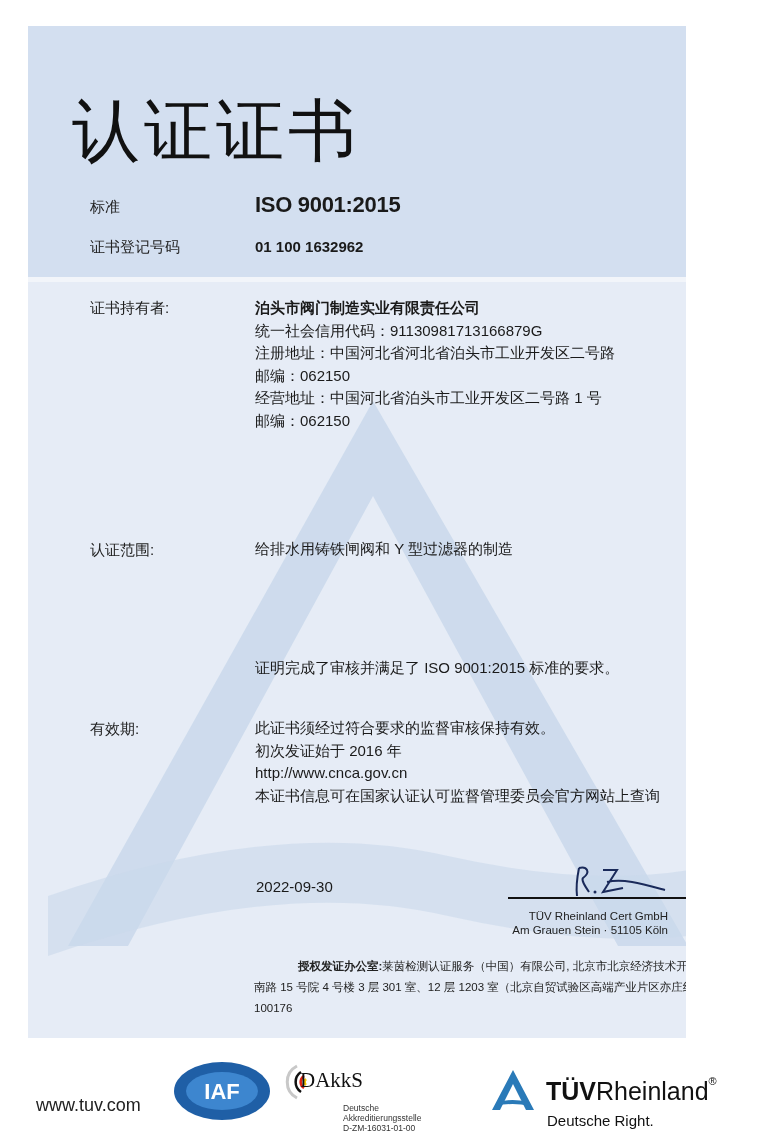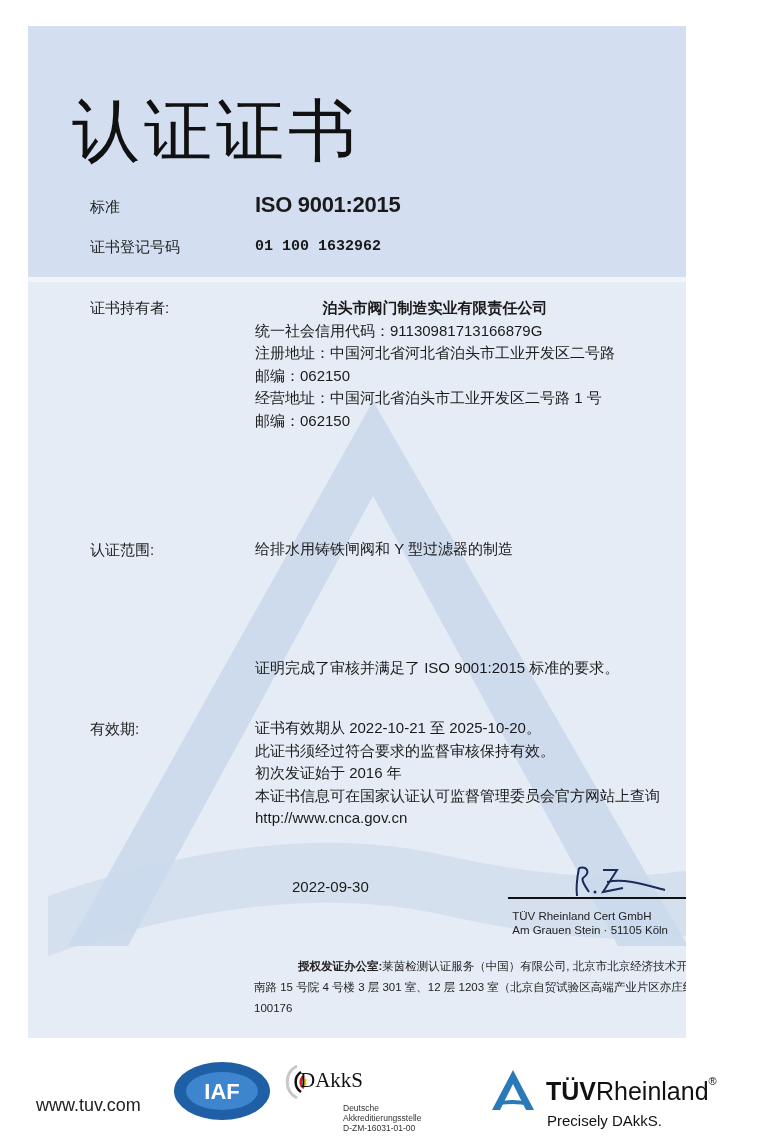--- a/index.html
+++ b/index.html
@@ -8,26 +8,26 @@
     font-family:"Liberation Sans","DejaVu Sans",sans-serif; color:#1a1a1a;
   }
   .cert { position:absolute; left:28px; top:26px; width:658px; height:1012px; background:#e6ecf6; overflow:hidden; }
   .header-band { position:absolute; left:0; top:0; width:718px; height:251px; background:#d3dff0; }
   .sep { position:absolute; left:0; top:251px; width:718px; height:5px; background:#f2f5fa; }
   .watermark { position:absolute; left:0; top:0; width:718px; height:1012px; }
   .title { position:absolute; left:44px; top:60px; font-size:68px; letter-spacing:4px; color:#111; font-weight:normal; }
   .lbl { position:absolute; left:44px; font-size:15px; color:#222;margin-left:18px; }
   .val { position:absolute; left:227px; font-size:15px; color:#1a1a1a; line-height:22.5px; }
   .std { font-size:22px; font-weight:bold; letter-spacing:-0.3px; }
-  .regno { font-size:15px; font-weight:bold;font-family:Liberation Mono, monospace; }
-  .bold { font-weight:bold;text-align:center; }
-  .date { position:absolute; left:228px; top:852px; font-size:15px;margin-left:36px; }
+  .regno { font-size:15px; font-weight:bold; }
+  .bold { font-weight:bold; }
+  .date { position:absolute; left:228px; top:852px; font-size:15px; }
   .sigline { position:absolute; left:480px; top:871px; width:230px; height:2px; background:#111; }
   .signature { position:absolute; left:545px; top:838px; }
-  .issuer { position:absolute; right:18px; top:883px; font-size:11.5px; line-height:14px; color:#222; }
+  .issuer { position:absolute; right:18px; top:883px; font-size:11.5px; text-align:right; line-height:14px; color:#222; }
   .office { position:absolute; left:226px; top:930px; width:490px; font-size:11.5px; line-height:21px; color:#222; }
   .office b { font-weight:bold;margin-left:44px; }
   .www { position:absolute; left:36px; top:1095px; font-size:18px; color:#222; }
   .iaf { position:absolute; left:172px; top:1060px; }
   .dakks { position:absolute; left:277px; top:1062px; }
   .dakks-name { position:absolute; left:300px; top:1068px; font-family:"Liberation Serif",serif; font-size:21px; color:#111; }
   .dakks-sub { position:absolute; left:343px; top:1103px; font-size:8.5px; line-height:10px; color:#333; }
   .tuv-logo { position:absolute; left:490px; top:1068px; }
   .tuv-name { position:absolute; left:546px; top:1077px; font-size:25px; color:#111; }
   .tuv-name b { font-weight:bold; }
@@ -64,25 +64,24 @@
     <div>邮编：062150</div>
   </div>
 
   <div class="lbl" style="top:515px">认证范围:</div>
   <div class="val" style="top:512px">给排水用铸铁闸阀和 Y 型过滤器的制造</div>
 
   <div class="val" style="top:631px">证明完成了审核并满足了 ISO 9001:2015 标准的要求。</div>
 
   <div class="lbl" style="top:694px">有效期:</div>
   <div class="val" style="top:691px">
-    <div>证书有效期从 2022-10-21 至 2025-10-20。</div>
     <div>此证书须经过符合要求的监督审核保持有效。</div>
     <div>初次发证始于 2016 年</div>
+    <div>http://www.cnca.gov.cn</div>
     <div>本证书信息可在国家认证认可监督管理委员会官方网站上查询</div>
-    <div>http://www.cnca.gov.cn</div>
   </div>
 
   <div class="date">2022-09-30</div>
   <svg class="signature" width="100" height="36" viewBox="0 0 100 36">
     <path d="M6 4 C4 14 3 24 4 32 M6 4 C14 2 18 8 10 14 C8 16 12 22 16 28" stroke="#1a2a5a" stroke-width="2" fill="none"></path>
     <circle cx="22" cy="28" r="1.5" fill="#1a2a5a"></circle>
     <path d="M30 6 L44 6 L30 28 L50 24 M34 18 C50 14 70 20 92 26" stroke="#1a2a5a" stroke-width="2" fill="none"></path>
   </svg>
   <div class="sigline"></div>
 
@@ -115,13 +114,13 @@
   <div>Deutsche</div>
   <div>Akkreditierungsstelle</div>
   <div>D-ZM-16031-01-00</div>
 </div>
 
 <svg class="tuv-logo" width="46" height="44" viewBox="0 0 46 44">
   <path d="M23 2 L2 42 L10 42 L23 16 L36 42 L44 42 Z" fill="#2a7ab8"></path>
   <path d="M8 34 Q22 30 38 34 L40 38 Q22 34 6 38 Z" fill="#2a7ab8"></path>
 </svg>
 <div class="tuv-name"><b>TÜV</b><span>Rheinland</span><sup>®</sup></div>
-<div class="tuv-slogan">Precisely DAkkS.</div>
+<div class="tuv-slogan">Deutsche Right.</div>
 
 </body></html>

